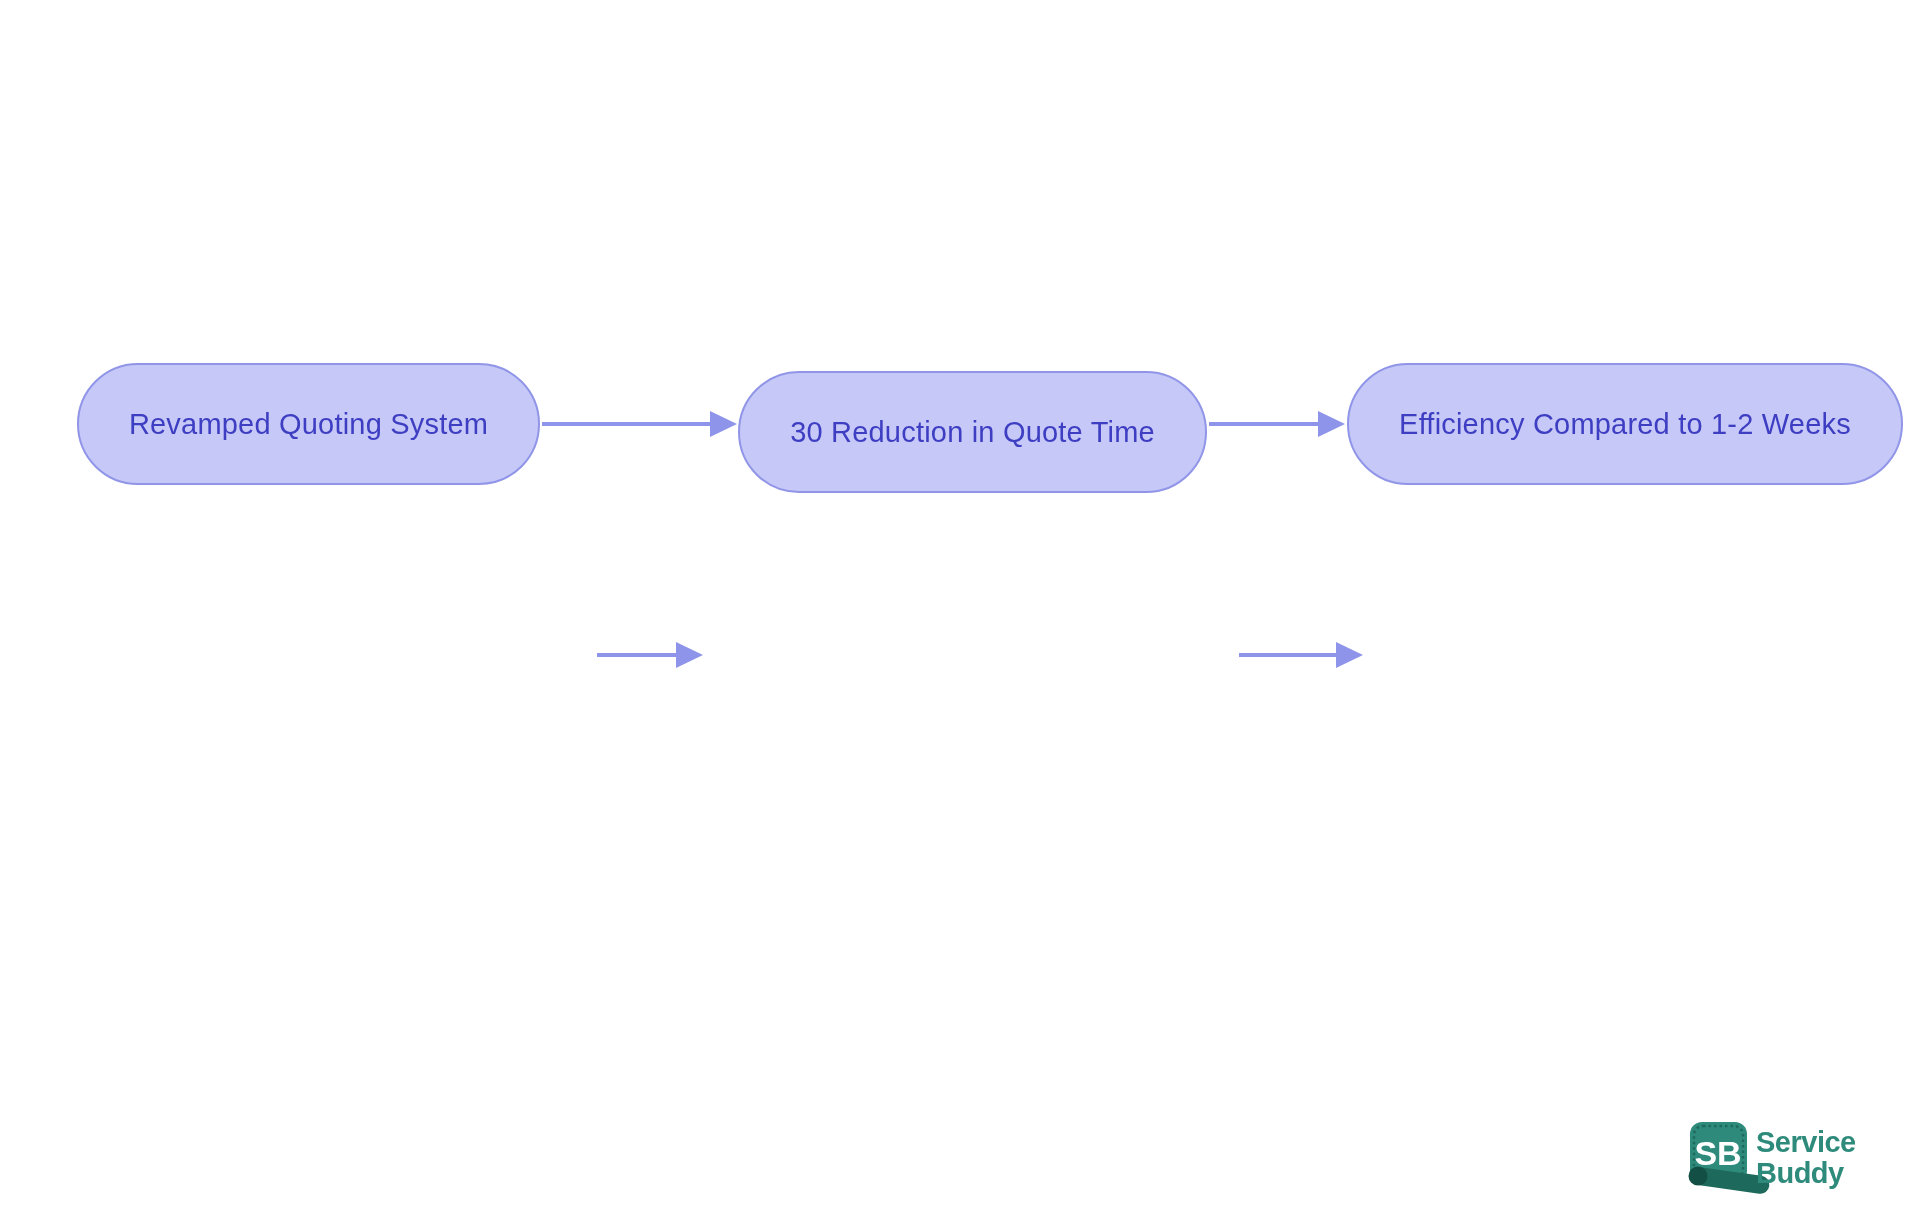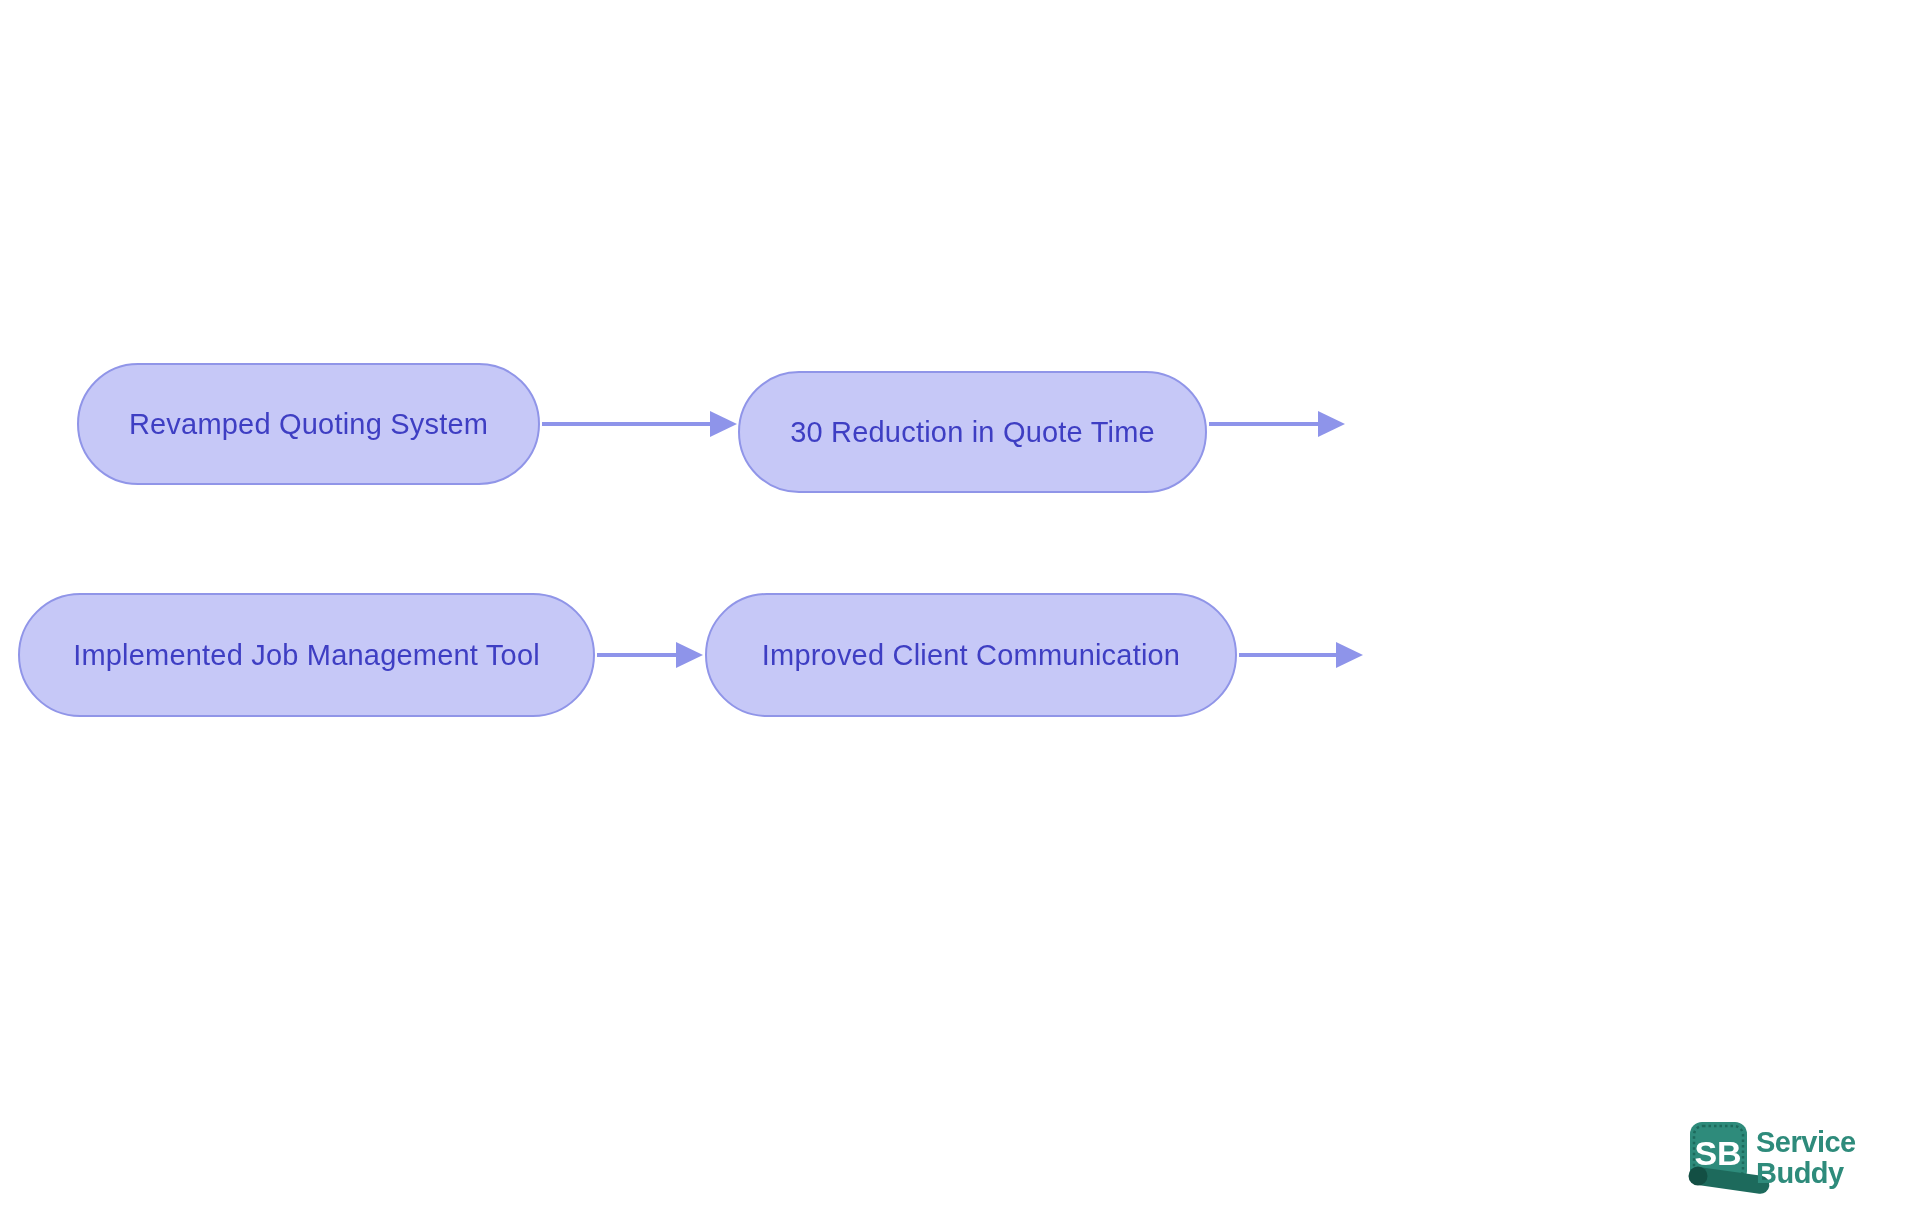--- a/index.html
+++ b/index.html
@@ -66,27 +66,24 @@
       <polygon points="1336,642 1363,655 1336,668" fill="var(--arrow)"></polygon>
     </g>
   </svg>
 
   <div class="node n-a">
     <span>Revamped Quoting System</span>
   </div>
   <div class="node n-b">
     <span>30 Reduction in Quote Time</span>
   </div>
+  <div class="node n-c">
+    <span>Efficiency Compared to 1-2 Weeks</span>
+  </div>
 
-  <div class="node n-d">
-    <span>Implemented Job Management Tool</span>
-  </div>
-  <div class="node n-e">
-    <span>Improved Client Communication</span>
-  </div>
 
   <svg class="logo" viewBox="0 0 200 80">
 
     <rect x="4" y="6" width="57" height="61" rx="12" fill="var(--logo-teal)"></rect>
     <rect x="8" y="10" width="49" height="53" rx="9" fill="none" stroke="var(--logo-dark-teal)" stroke-width="2.5" stroke-dasharray="2.5 3"></rect>
 
     <g transform="rotate(8 12 60)">
       <rect x="6" y="51" width="78" height="18" rx="9" fill="var(--logo-dark-teal)"></rect>
     </g>
     <circle cx="12" cy="60" r="9.5" fill="#134f44"></circle>

